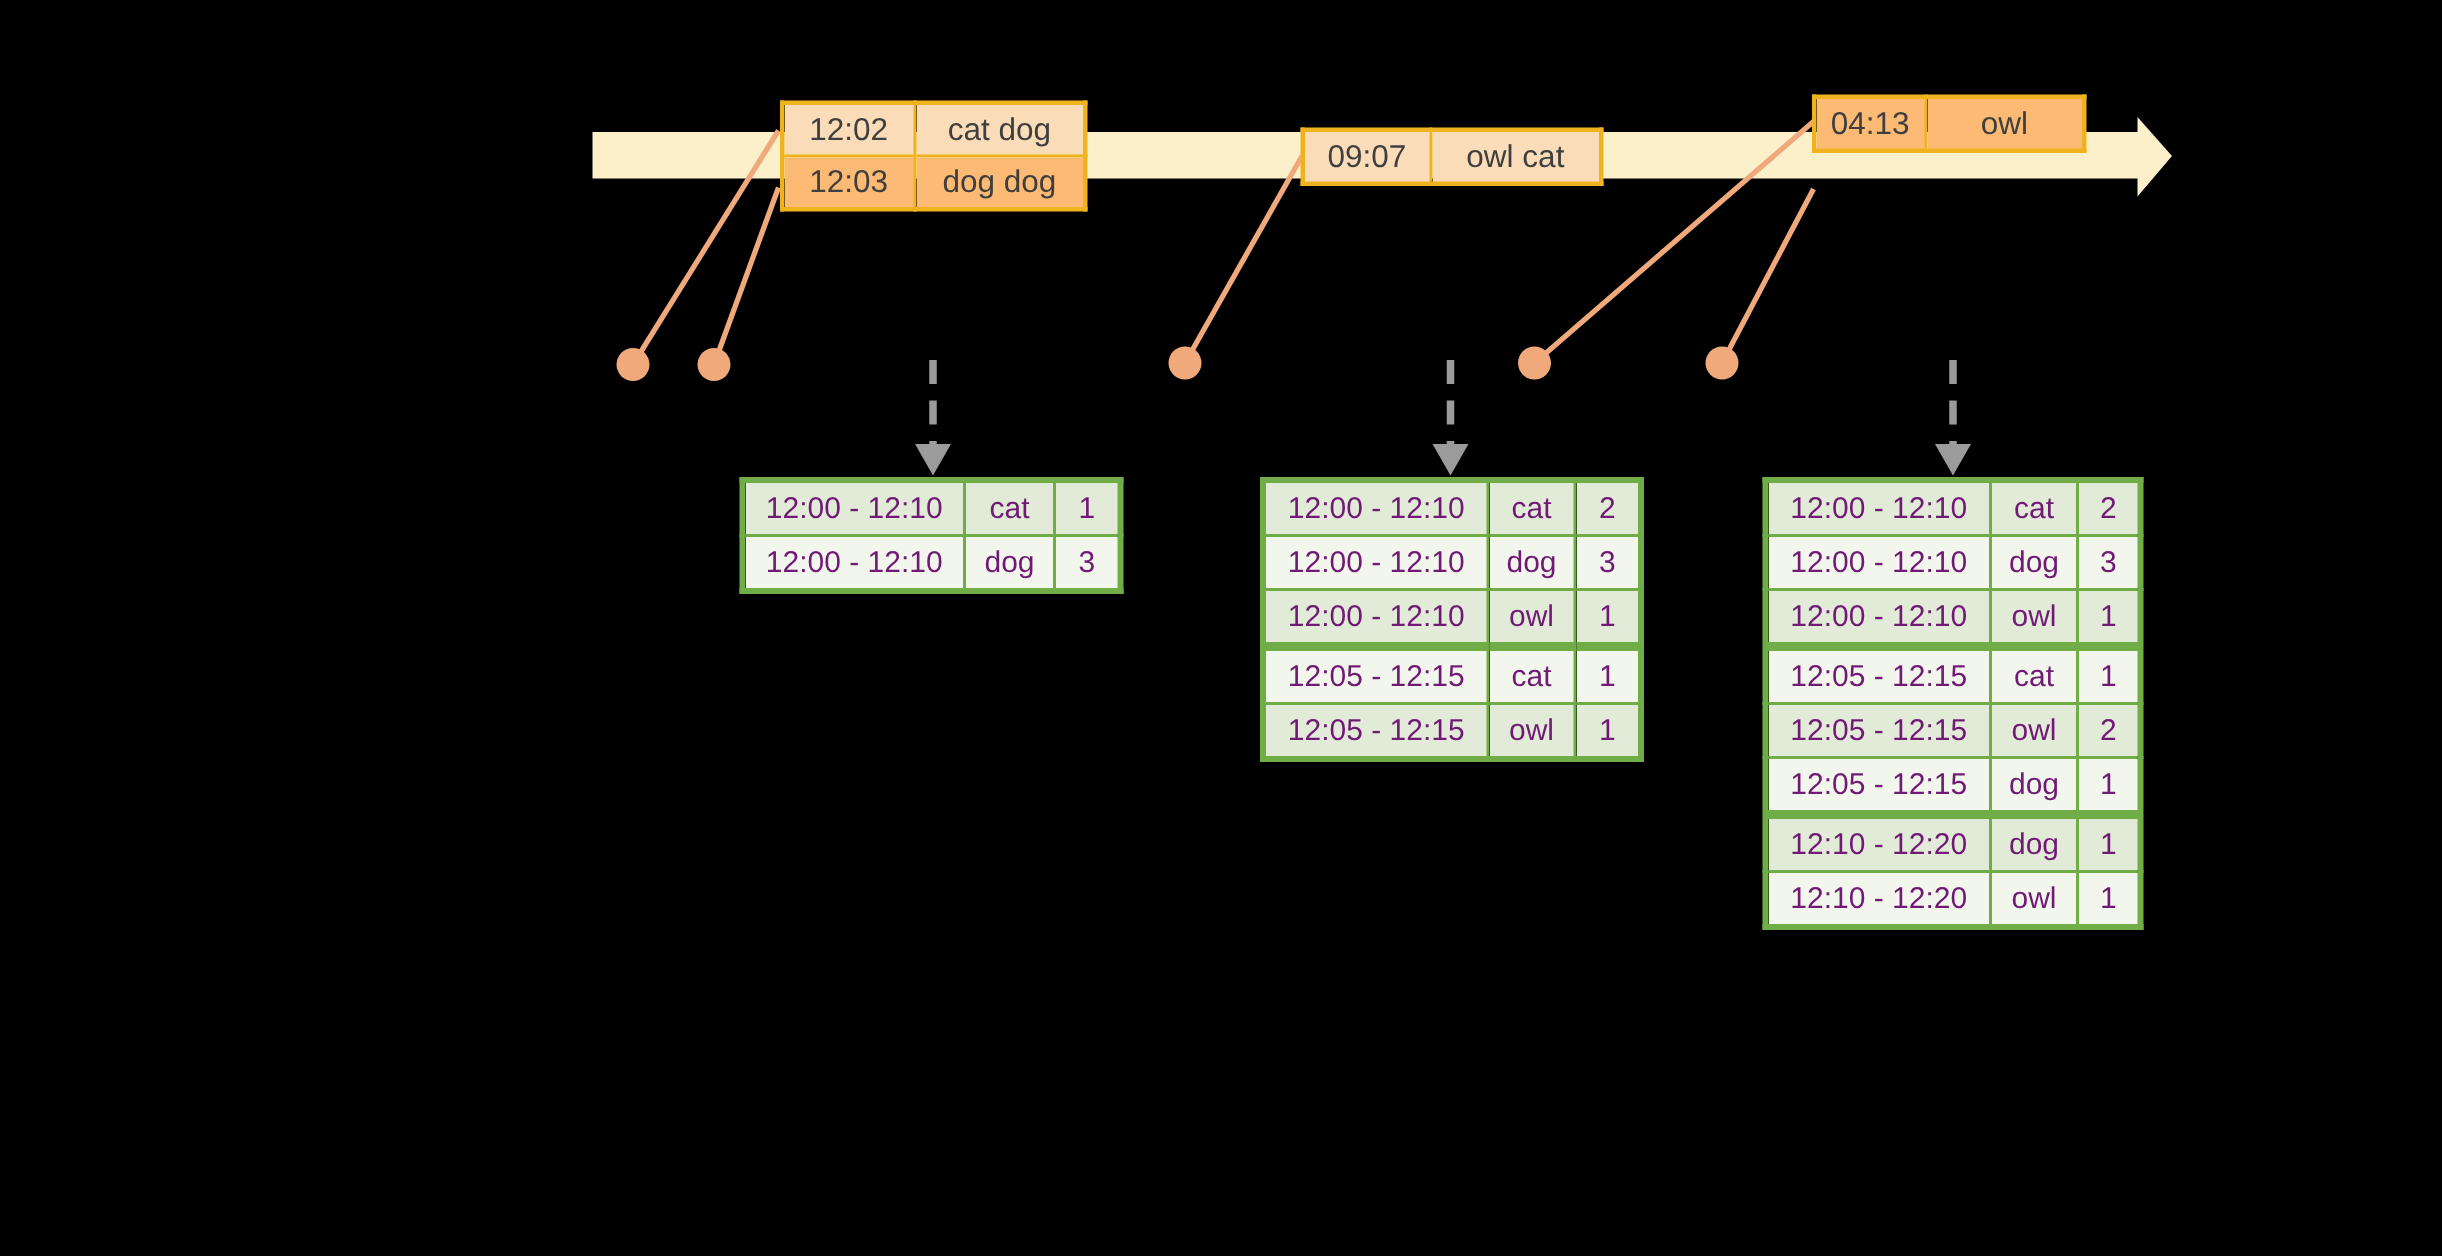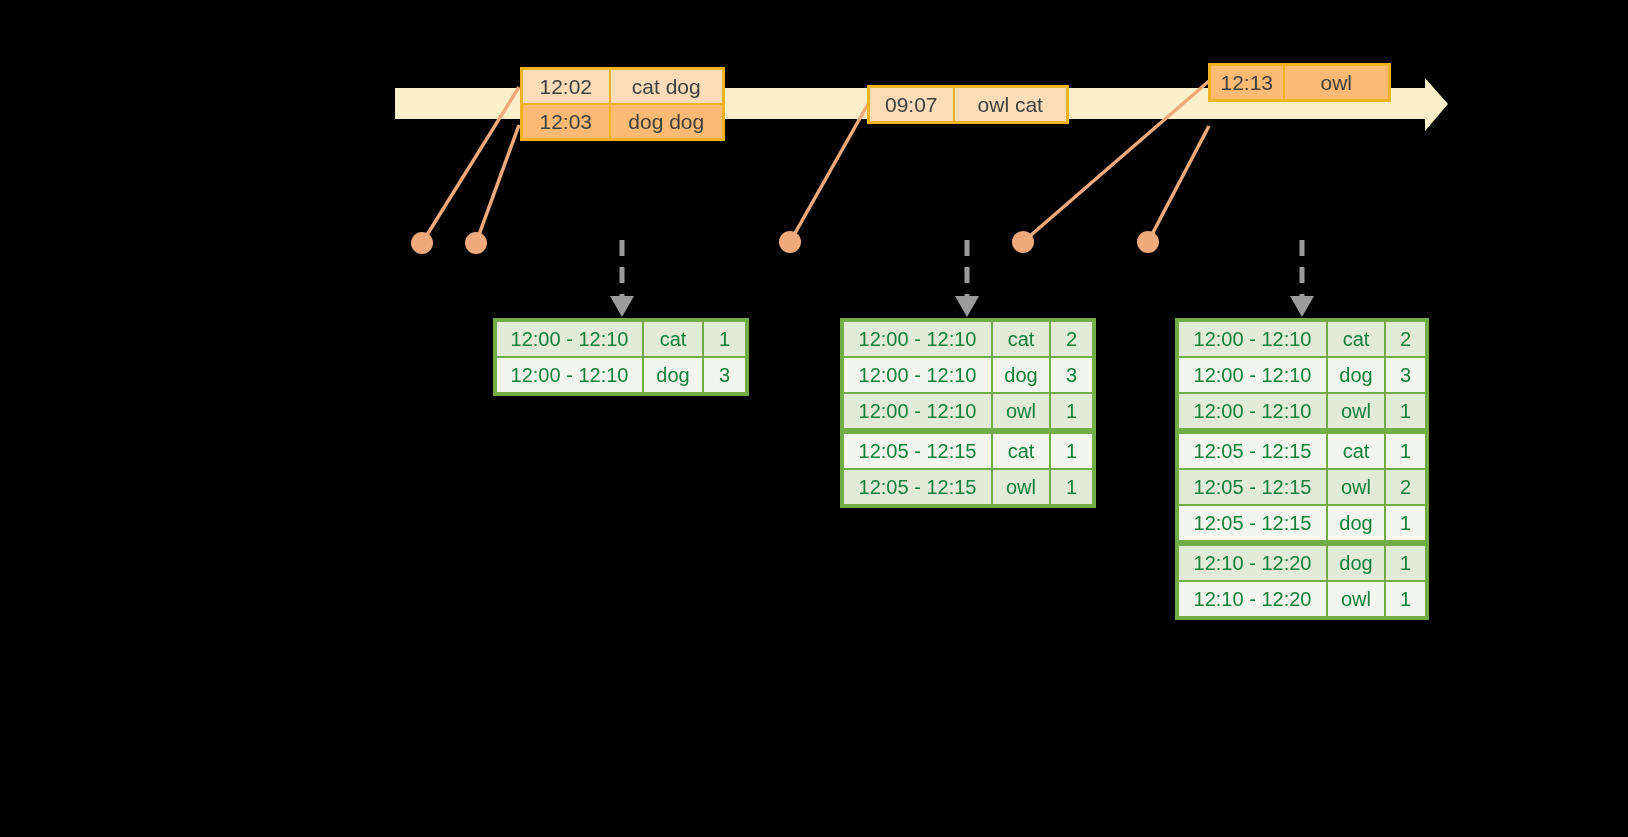--- a/index.html
+++ b/index.html
@@ -17,21 +17,21 @@
     border:2px solid #EFB320; text-align:center; vertical-align:middle;
     font-size:21px; color:#3F3F3F; height:33px; padding:0 4px; overflow:hidden; white-space:nowrap;
   }
   .etable tr.dark  td { background:#FADDB8; }
   .etable tr.light td { background:#fdba74; }
 
   
   .rtable { border:4px solid #70AD47; }
   .rtable td {
     border:2px solid #70AD47; text-align:center; vertical-align:middle;
-    font-size:20px; color:#15803d; height:34px; padding:0 2px; overflow:hidden; white-space:nowrap;
+    font-size:20px; color:#701a75; height:34px; padding:0 2px; overflow:hidden; white-space:nowrap;
   }
   .rtable tr.dark  td { background:#E2EAD8; }
   .rtable tr.light td { background:#F2F6EC; }
   .rtable tr.gstart td { border-top:6px solid #70AD47; }
 
   #etable1 { left:520px;  top:67px;padding-left:40px; }
   #etable2 { left:867px;  top:85px; }
   #etable3 { left:1208px; top:63px; }
   #rtableA { left:493px;  top:318px; }
   #rtableB { left:840px;  top:318px; }
@@ -102,21 +102,21 @@
   </tbody>
     </table>
 
   <table id="etable3" class="etable">
     <colgroup>
         <col style="width:74px">
         <col style="width:106px">
       </colgroup>
     <tbody>
     <tr class="light">
-      <td>12:13</td>
+      <td>04:13</td>
       <td>owl</td>
     </tr>
   </tbody>
     </table>
 
   <table id="rtableA" class="rtable">
     <colgroup>
         <col style="width:148px">
         <col style="width:60px">
         <col style="width:44px">

